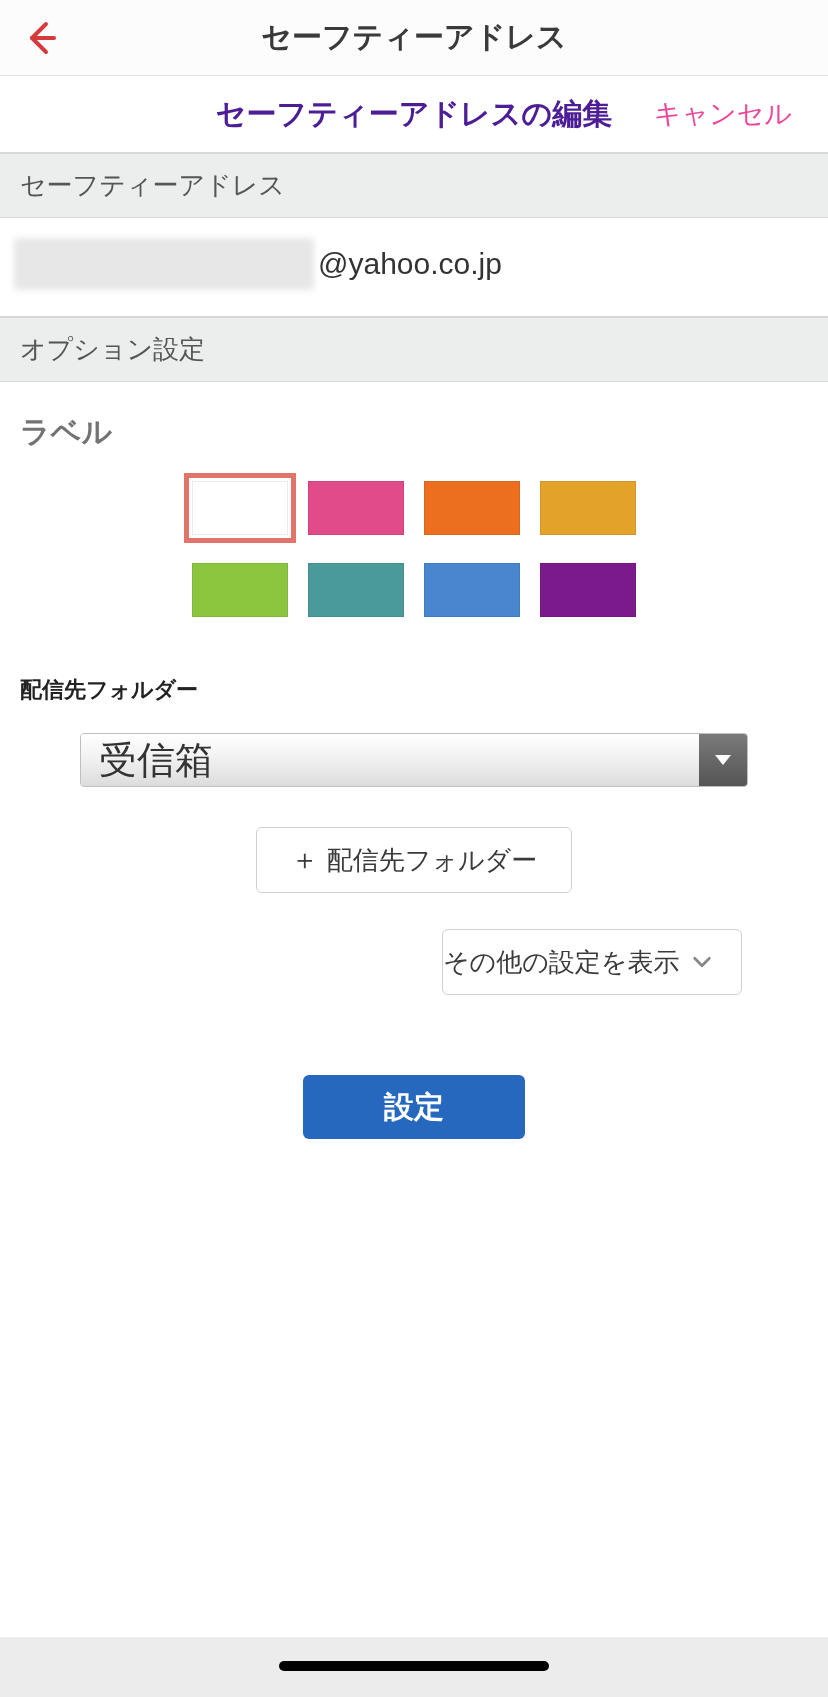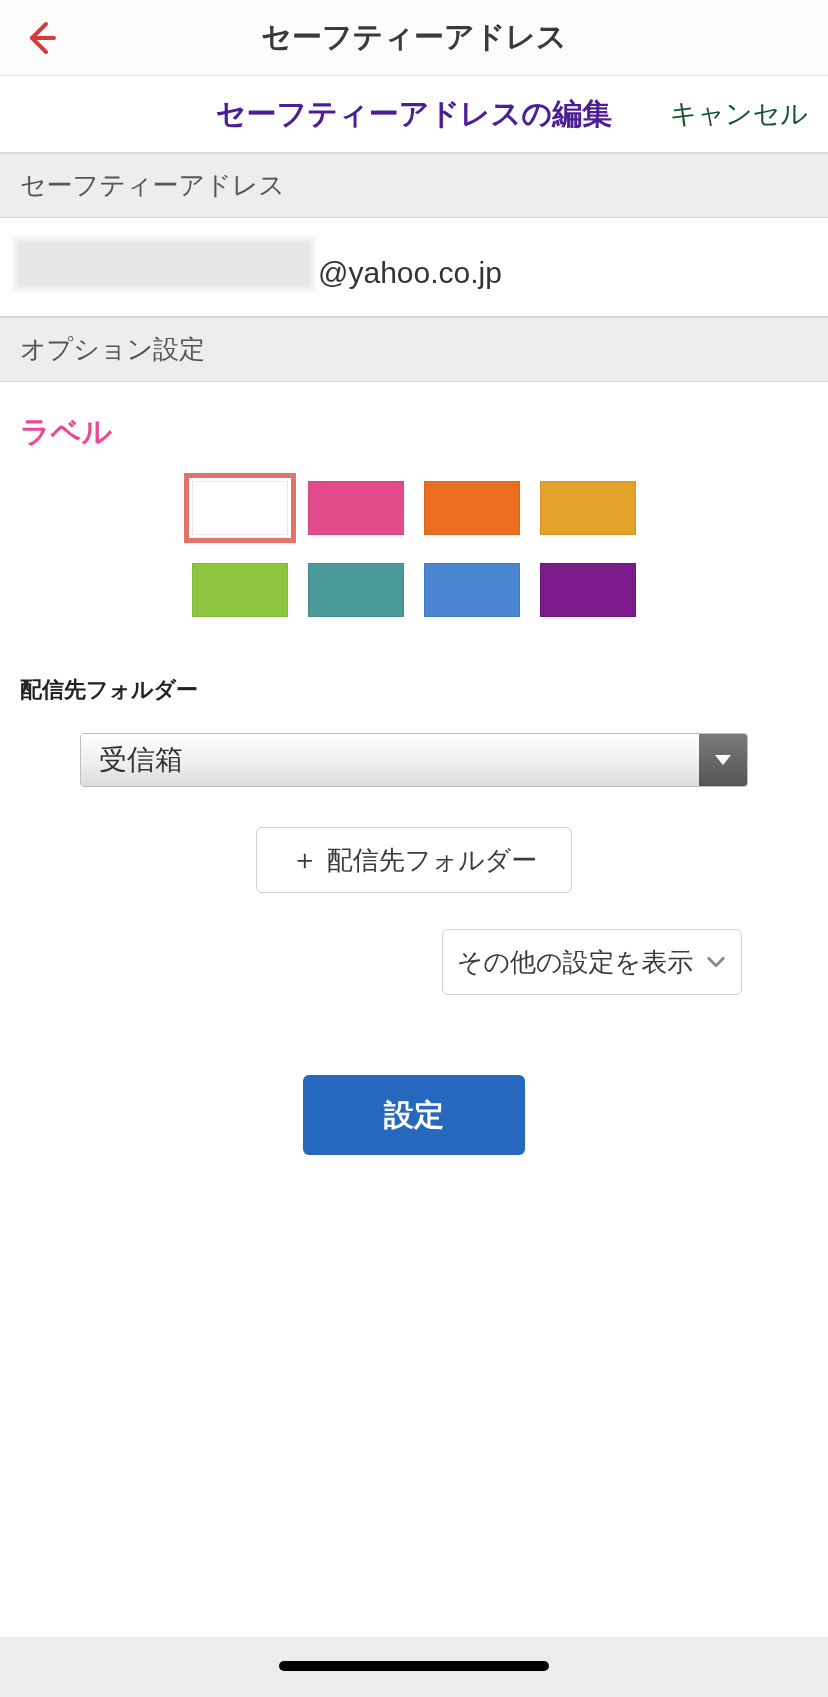--- a/index.html
+++ b/index.html
@@ -51,39 +51,39 @@
       background: #fff;
       border-bottom: 2px solid #d8d8d8;
     }
     .sub-header-title {
       font-size: 30px;
       font-weight: 700;
       color: #4c1d95;
     }
     .cancel-btn {
       position: absolute;
-      right: 20px;
+      right: 36px;
       top: 50%;
       transform: translateY(-50%);
       font-size: 27px;
-      color: #14532d;
+      color: #ec4899;
       cursor: pointer;
     }
     .section-gray {
       background: #eceded;
       padding: 14px 20px;
       font-size: 26px;
       color: #555;
       border-bottom: 1px solid #d8d8d8;
     }
     .email-row {
       background: #fff;
       padding: 20px 20px 26px 14px;
       display: flex;
-      align-items: flex-end;
+      align-items: center;
       gap: 0;
       border-bottom: 2px solid #d8d8d8;
     }
     .email-local {
       width: 300px;
       height: 52px;
       background: #e3e3e3;
       filter: blur(3px);
       opacity: 0.85;
     }
@@ -92,21 +92,21 @@
       color: #333;
       margin-left: 4px;
     }
     .content-section {
       background: #fff;
       padding: 30px 20px 0 20px;
     }
     .label-title {
       font-size: 30px;
       font-weight: 700;
-      color: #ec4899;
+      color: #737373;
       margin-bottom: 28px;
     }
     .color-grid {
       display: grid;
       grid-template-columns: repeat(4, 96px);
       grid-template-rows: repeat(2, 54px);
       gap: 28px 20px;
       justify-content: center;
       margin-bottom: 58px;
     }
@@ -134,21 +134,21 @@
       border: 1px solid #bfbfbf;
       border-radius: 4px;
       overflow: hidden;
     }
     .select-body {
       flex: 1;
       background: linear-gradient(to bottom, #ffffff 0%, #f0f0f0 50%, #dcdcdc 100%);
       display: flex;
       align-items: center;
       padding-left: 18px;
-      font-size: 28px;
+      font-size: 38px;
       color: #333;
     }
     .select-arrow {
       width: 48px;
       background: linear-gradient(to bottom, #7a7a7a 0%, #555 100%);
       display: flex;
       align-items: center;
       justify-content: center;
     }
     .new-folder-btn {
@@ -174,35 +174,34 @@
     .other-settings-btn {
       margin-left: auto;
       margin-right: 66px;
       width: 300px;
       height: 66px;
       border: 1px solid #d0d0d0;
       border-radius: 6px;
       background: #fff;
       display: flex;
       align-items: center;
-      justify-content: center;
       gap: 12px;
       font-size: 26px;
       color: #3a3a3a;
       cursor: pointer;
       margin-bottom: 80px;
     }
     .chevron-down {
       width: 22px;
       height: 22px;
     }
     .submit-btn {
       margin: 0 auto;
       width: 222px;
-      height: 80px;
+      height: 64px;
       background: #2668bd;
       color: #fff;
       font-size: 30px;
       font-weight: 600;
       border: none;
       border-radius: 6px;
       display: flex;
       align-items: center;
       justify-content: center;
       cursor: pointer;

